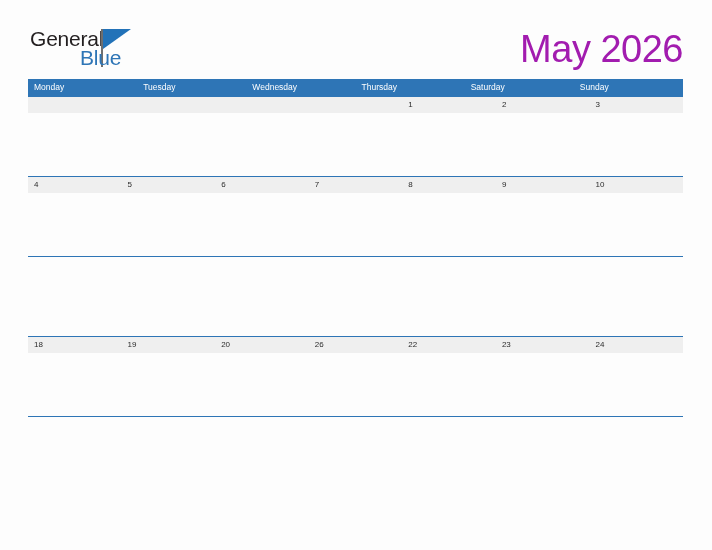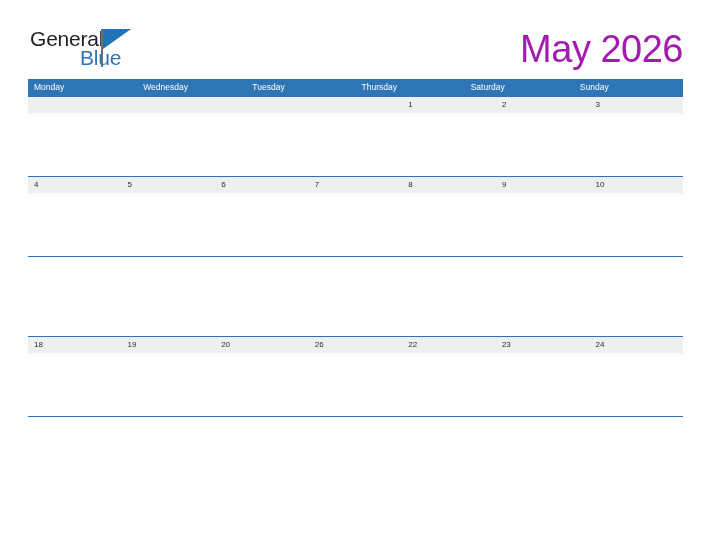--- a/index.html
+++ b/index.html
@@ -165,22 +165,22 @@
     </div>
 
     <div class="title">May 2026</div>
 
   </div>
 
   <div class="calendar">
 
     <div class="weekday-row">
       <div class="weekday-cell">Monday</div>
+      <div class="weekday-cell">Tuesday</div>
       <div class="weekday-cell">Wednesday</div>
-      <div class="weekday-cell">Tuesday</div>
       <div class="weekday-cell">Thursday</div>
       <div class="weekday-cell">Saturday</div>
       <div class="weekday-cell">Sunday</div>
     </div>
 
     <div class="week-row">
       <div class="date-band">
         <div class="date-cell empty"></div>
         <div class="date-cell empty"></div>
         <div class="date-cell empty"></div>

